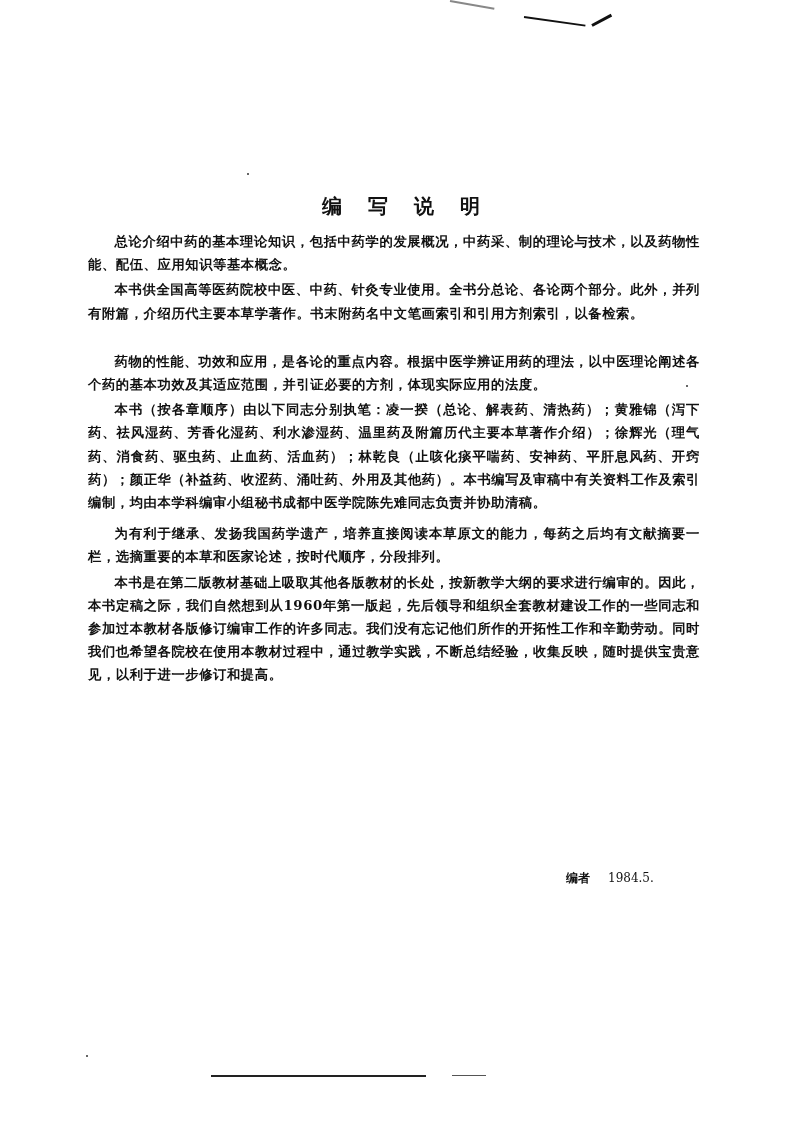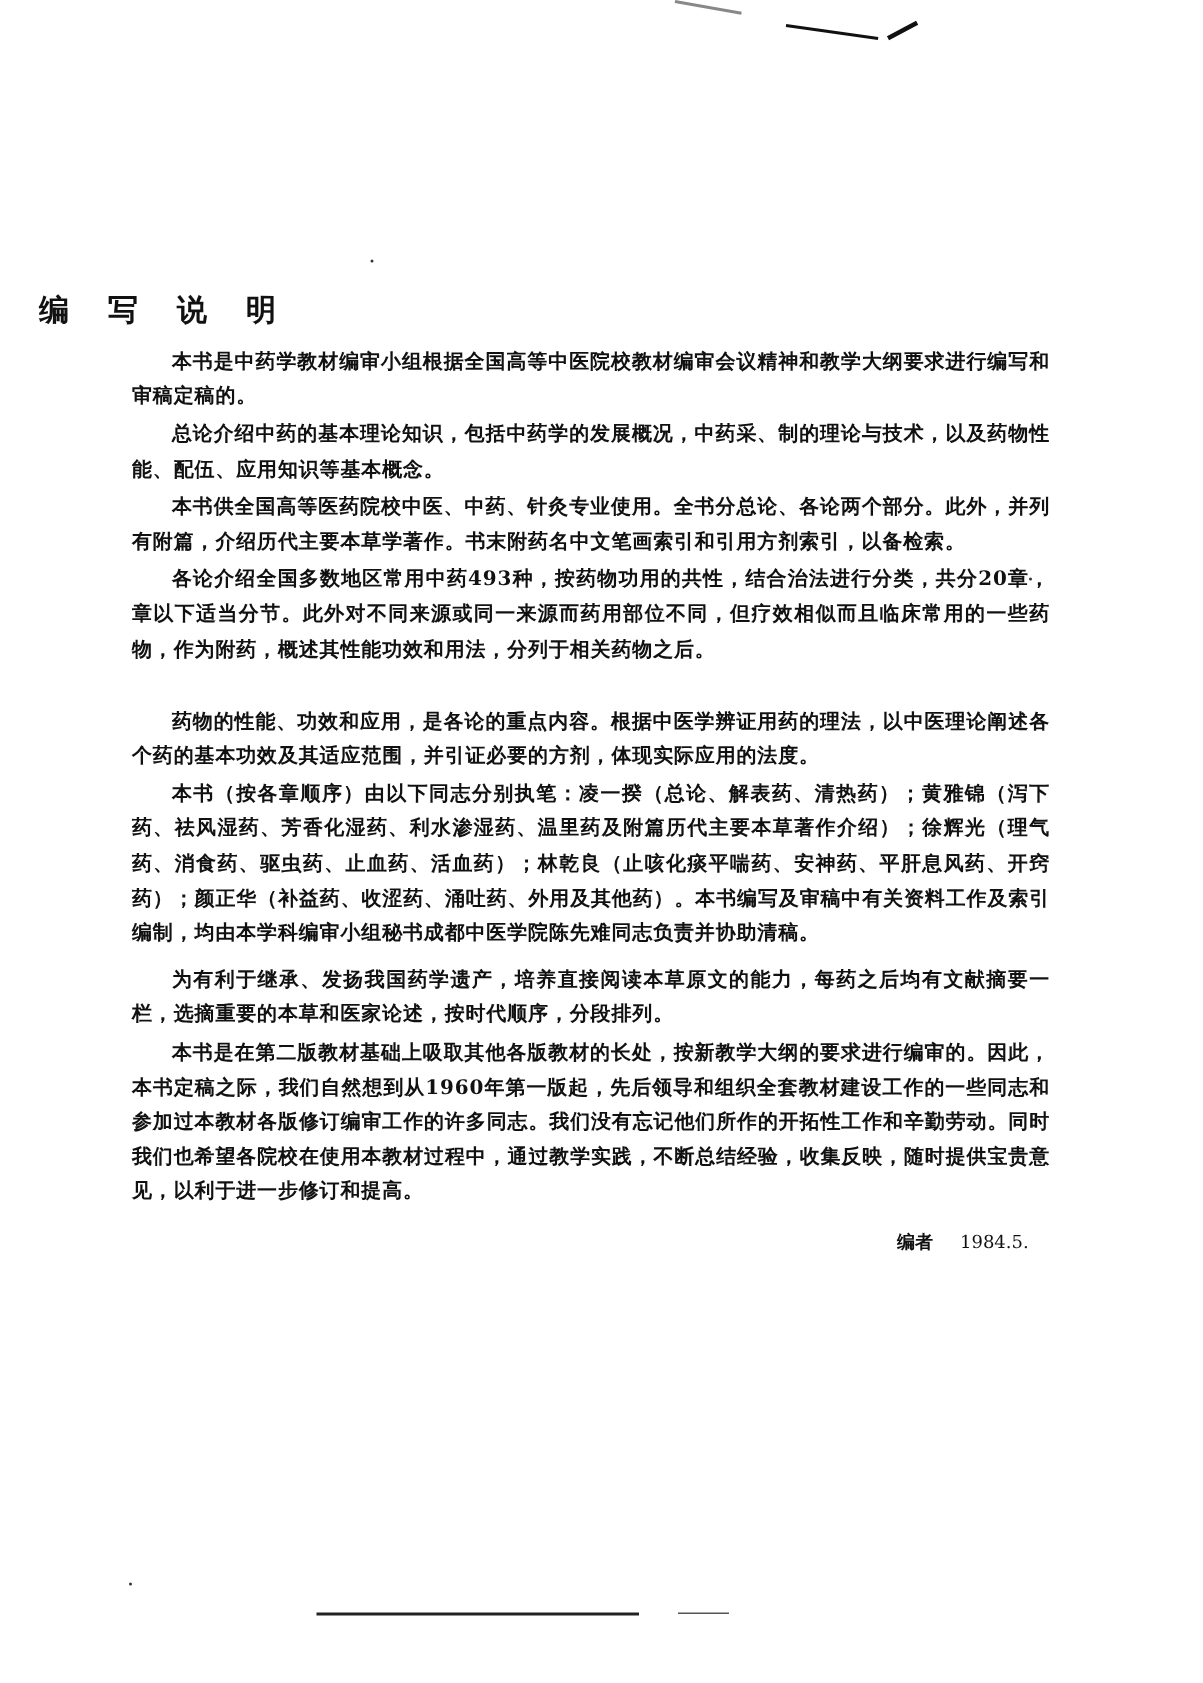--- a/index.html
+++ b/index.html
@@ -4,45 +4,43 @@
 <style>
   html, body { margin: 0; padding: 0; background: #ffffff; }
   body { width: 802px; height: 1122px; position: relative; overflow: hidden;
          font-family: "DejaVu Serif", "Liberation Serif", serif; color: #111; }
   .scan-mark-top1 { position: absolute; left: 450px; top: 0px; width: 45px; height: 2px;
                     background: #555; transform: rotate(10deg); transform-origin: left; opacity: .7; }
   .scan-mark-top2 { position: absolute; left: 524px; top: 16px; width: 62px; height: 2px;
                     background: #111; transform: rotate(8deg); transform-origin: left; }
   .scan-mark-top3 { position: absolute; left: 592px; top: 24px; width: 22px; height: 3px;
                     background: #111; transform: rotate(-28deg); transform-origin: left; }
-  .title { position: absolute; left: 0; right: 0; top: 180px; text-align: left;
+  .title { position: absolute; left: 0; right: 0; top: 180px; text-align: center;
            font-size: 20px; font-weight: bold; letter-spacing: 26px; padding-left: 26px; }
   .content { position: absolute; left: 88px; top: 230px; width: 612px; }
   .para { font-size: 13.3px; font-weight: bold; line-height: 23.2px; margin: 0;
           text-indent: 2em; text-align: justify; letter-spacing: 0.6px; }
-  .signature { position: absolute; left: 566px; top: 820px; font-size: 12px; font-weight: bold; margin-left: 32px; }
+  .signature { position: absolute; left: 566px; top: 870px; font-size: 12px; font-weight: bold; }
   .signature .sig-date { margin-left: 18px; font-weight: normal; }
   .bottom-rule { position: absolute; left: 211px; top: 1075px; width: 215px; height: 2px; background: #222; }
   .bottom-rule2 { position: absolute; left: 452px; top: 1075px; width: 34px; height: 1px; background: #555; }
   .dot { position: absolute; width: 2px; height: 2px; background: #333; border-radius: 1px; }
 </style>
 </head>
 <body>
 
 <div class="scan-mark-top1"></div>
 <div class="scan-mark-top2"></div>
 <div class="scan-mark-top3"></div>
 
 <h1 class="title">编写说明</h1>
 
 <div class="content">
-  <p class="para" style="margin-bottom:2px;">本书是中药学教材编审小组根据全国高等中医院校教材编审会议精神和教学大纲要求进行编写和审稿定稿的。</p>
   <p class="para" style="margin-bottom:2px;">总论介绍中药的基本理论知识，包括中药学的发展概况，中药采、制的理论与技术，以及药物性能、配伍、应用知识等基本概念。</p>
   <p class="para" style="margin-bottom:2px;">本书供全国高等医药院校中医、中药、针灸专业使用。全书分总论、各论两个部分。此外，并列有附篇，介绍历代主要本草学著作。书末附药名中文笔画索引和引用方剂索引，以备检索。</p>
-  <p class="para" style="margin-bottom:2px;">各论介绍全国多数地区常用中药493种，按药物功用的共性，结合治法进行分类，共分20章，章以下适当分节。此外对不同来源或同一来源而药用部位不同，但疗效相似而且临床常用的一些药物，作为附药，概述其性能功效和用法，分列于相关药物之后。</p>
   <p class="para" style="margin-bottom:2px;margin-top:25px;">药物的性能、功效和应用，是各论的重点内容。根据中医学辨证用药的理法，以中医理论阐述各个药的基本功效及其适应范围，并引证必要的方剂，体现实际应用的法度。</p>
   <p class="para" style="margin-bottom:8px;">本书（按各章顺序）由以下同志分别执笔：凌一揆（总论、解表药、清热药）；黄雅锦（泻下药、祛风湿药、芳香化湿药、利水渗湿药、温里药及附篇历代主要本草著作介绍）；徐辉光（理气药、消食药、驱虫药、止血药、活血药）；林乾良（止咳化痰平喘药、安神药、平肝息风药、开窍药）；颜正华（补益药、收涩药、涌吐药、外用及其他药）。本书编写及审稿中有关资料工作及索引编制，均由本学科编审小组秘书成都中医学院陈先难同志负责并协助清稿。</p>
   <p class="para" style="margin-bottom:2px;">为有利于继承、发扬我国药学遗产，培养直接阅读本草原文的能力，每药之后均有文献摘要一栏，选摘重要的本草和医家论述，按时代顺序，分段排列。</p>
   <p class="para">本书是在第二版教材基础上吸取其他各版教材的长处，按新教学大纲的要求进行编审的。因此，本书定稿之际，我们自然想到从1960年第一版起，先后领导和组织全套教材建设工作的一些同志和参加过本教材各版修订编审工作的许多同志。我们没有忘记他们所作的开拓性工作和辛勤劳动。同时我们也希望各院校在使用本教材过程中，通过教学实践，不断总结经验，收集反映，随时提供宝贵意见，以利于进一步修订和提高。</p>
 </div>
 
 <div class="signature">
   <span>编者</span><span class="sig-date">1984.5.</span>
 </div>
 

